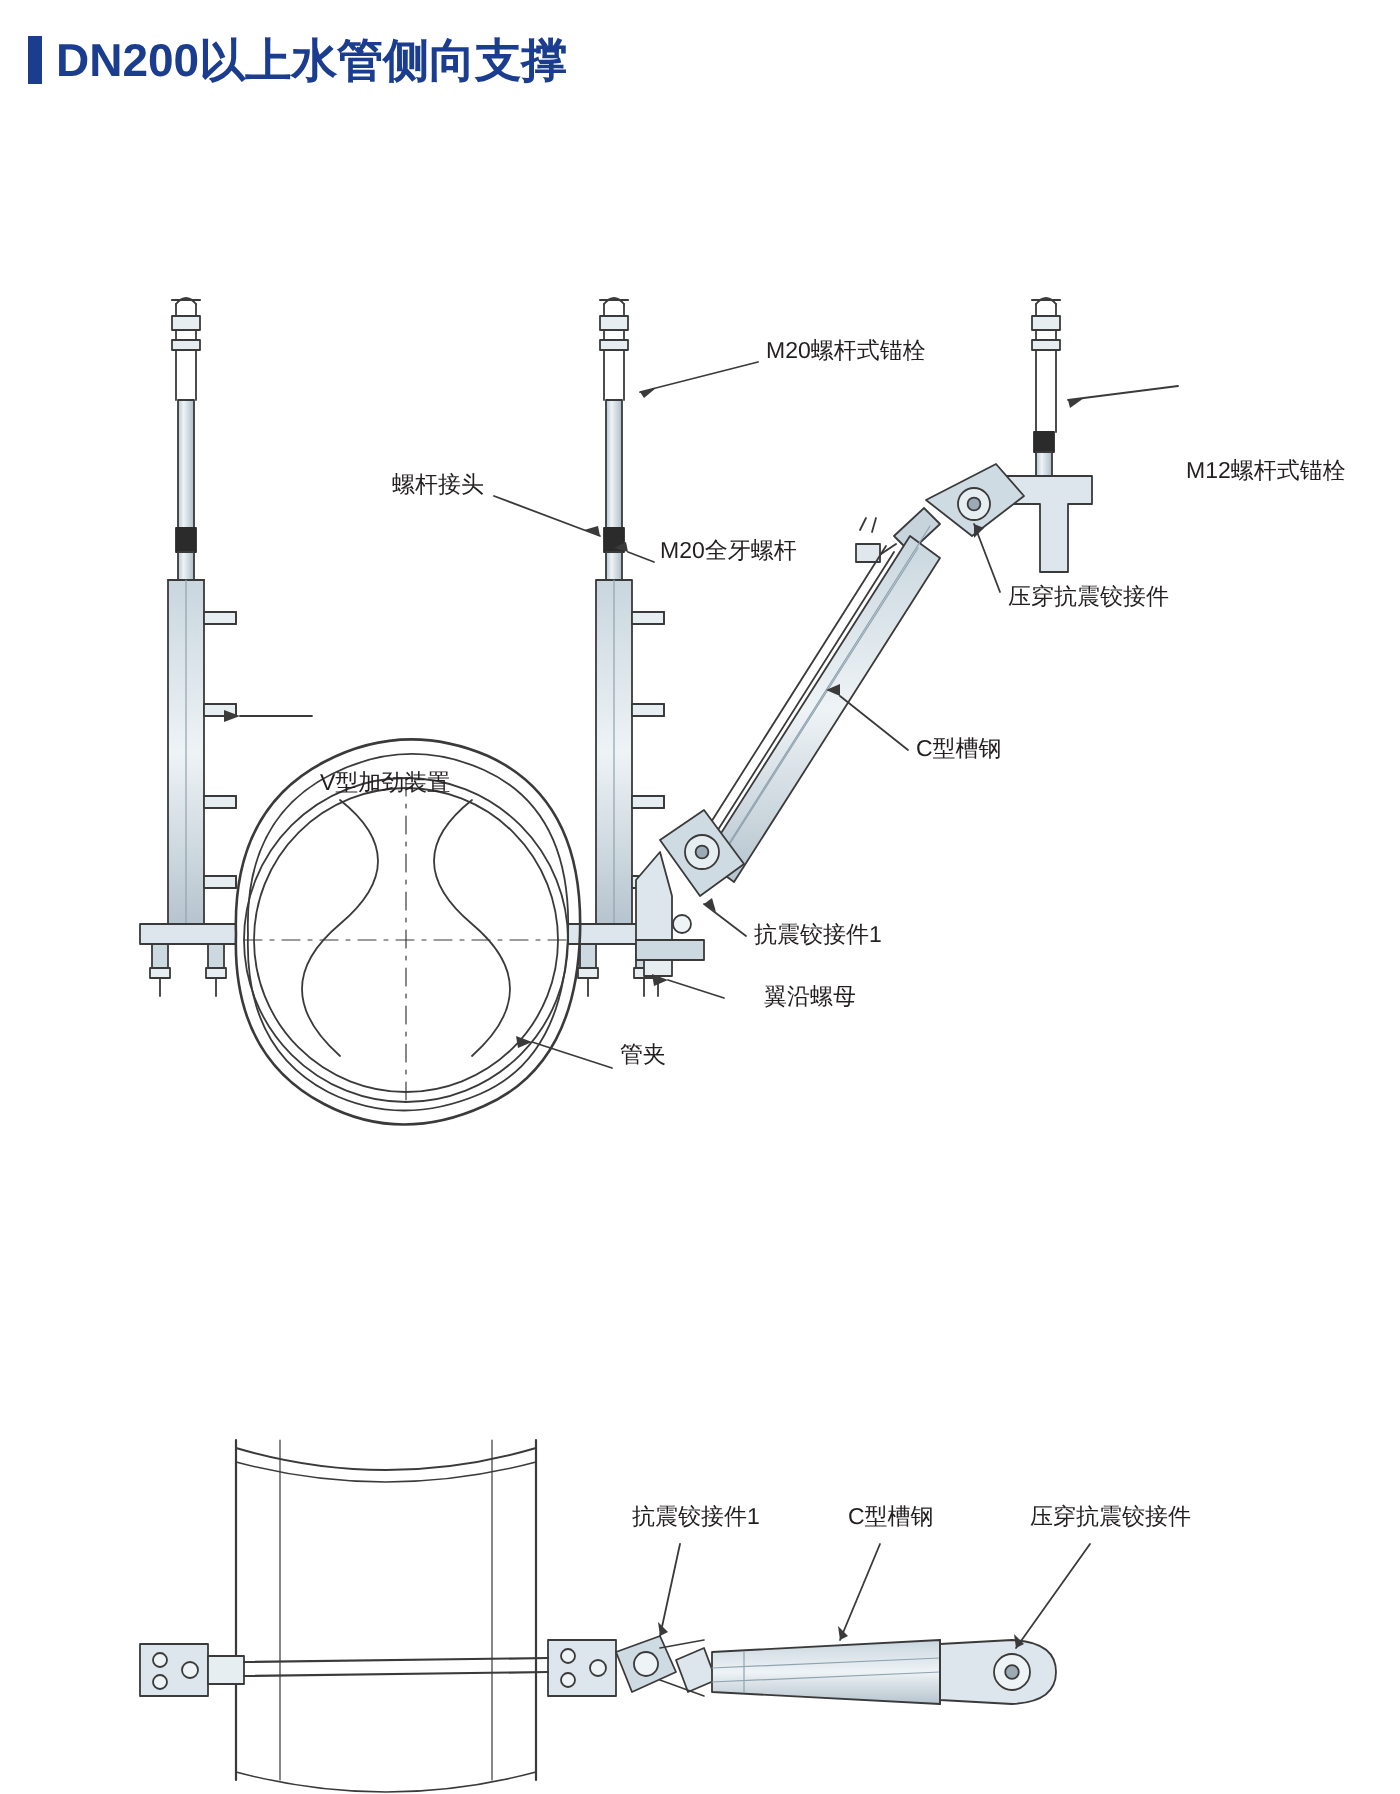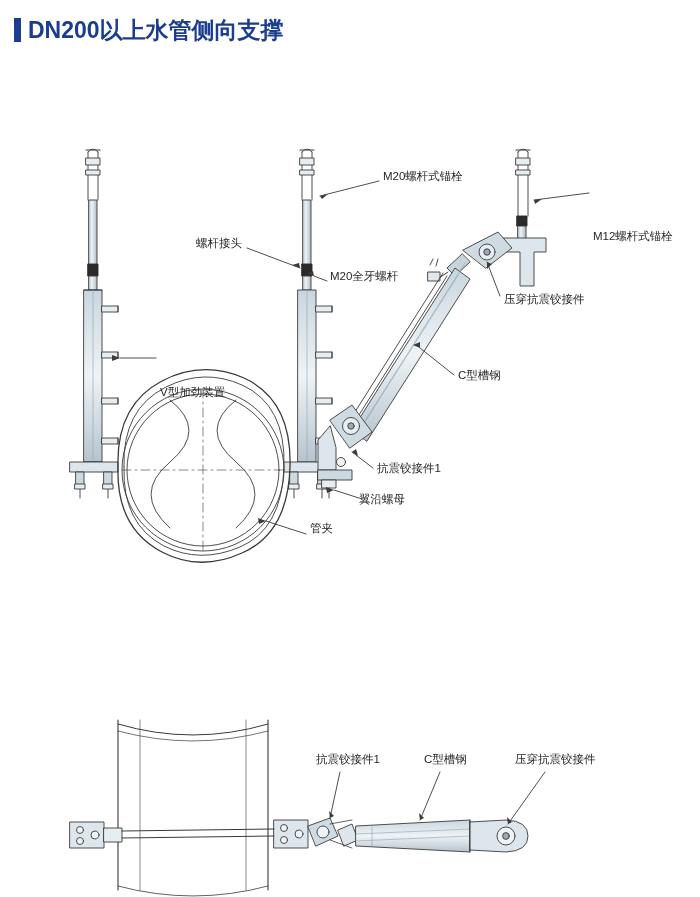--- a/index.html
+++ b/index.html
@@ -270,21 +270,21 @@
 
 <div>
   <div class="lbl" style="left:383px;top:170px;text-align:center;">M20螺杆式锚栓</div>
   <div class="lbl" style="left:593px;top:182px;margin-top:48px;">M12螺杆式锚栓</div>
   <div class="lbl" style="left:196px;top:237px;text-align:right;">螺杆接头</div>
   <div class="lbl" style="left:330px;top:270px;">M20全牙螺杆</div>
   <div class="lbl" style="left:504px;top:293px;">压穿抗震铰接件</div>
   <div class="lbl" style="left:458px;top:369px;">C型槽钢</div>
   <div class="lbl" style="left:160px;top:350px;margin-top:36px;">V型加劲装置</div>
   <div class="lbl" style="left:377px;top:462px;">抗震铰接件1</div>
-  <div class="lbl" style="left:359px;top:493px;">翼沿螺母</div>
+  <div class="lbl" style="left:382px;top:493px;">翼沿螺母</div>
   <div class="lbl" style="left:310px;top:522px;">管夹</div>
 </div>
 
 <div>
   <div class="lbl" style="left:316px;top:753px;">抗震铰接件1</div>
   <div class="lbl" style="left:424px;top:753px;">C型槽钢</div>
   <div class="lbl" style="left:515px;top:753px;">压穿抗震铰接件</div>
 </div>
 
 </body></html>

